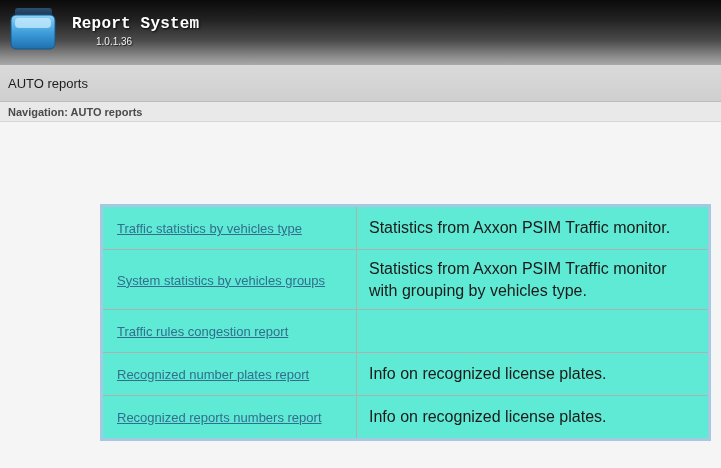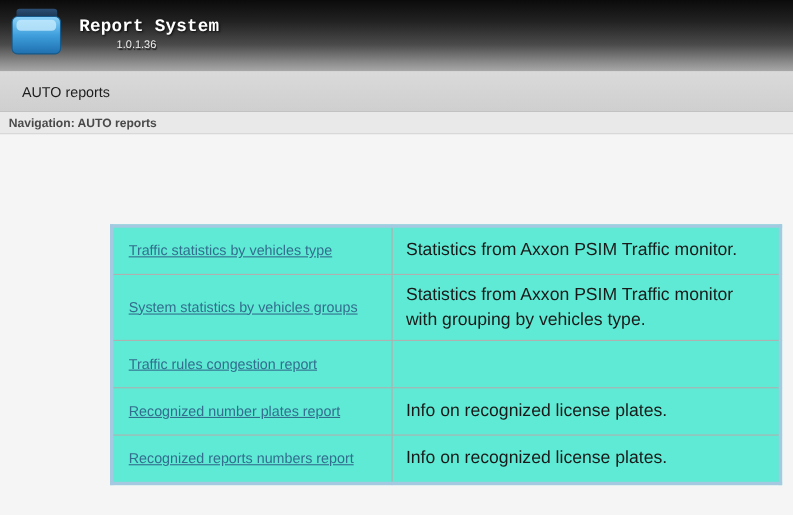--- a/index.html
+++ b/index.html
@@ -25,33 +25,33 @@
     color: #ffffff;
     font-size: 16px;
     font-weight: bold;
     letter-spacing: 0.2px;
     text-shadow: 1px 1px 2px rgba(0,0,0,0.8);
     font-family: Liberation Mono, monospace;
   }
   .app-version {
     color: #f0f0f0;
     font-size: 10px;
-    margin-left: 34px;
+    margin-left: 24px;
     margin-top: 3px;
     text-shadow: 1px 1px 1px rgba(0,0,0,0.7);
   }
 
   
   .section-bar {
     height: 37px;
     background: linear-gradient(180deg, #dadada 0%, #cfcfcf 100%);
     border-bottom: 1px solid #bdbdbd;
     display: flex;
     align-items: center;
-    padding-left: 20px;
+    padding-left: 8px;
   }
   .section-bar span {
     font-size: 13px;
     color: #1d1d1d;
   }
 
   
   .nav-bar {
     height: 20px;
     background: #e9e9e9;

